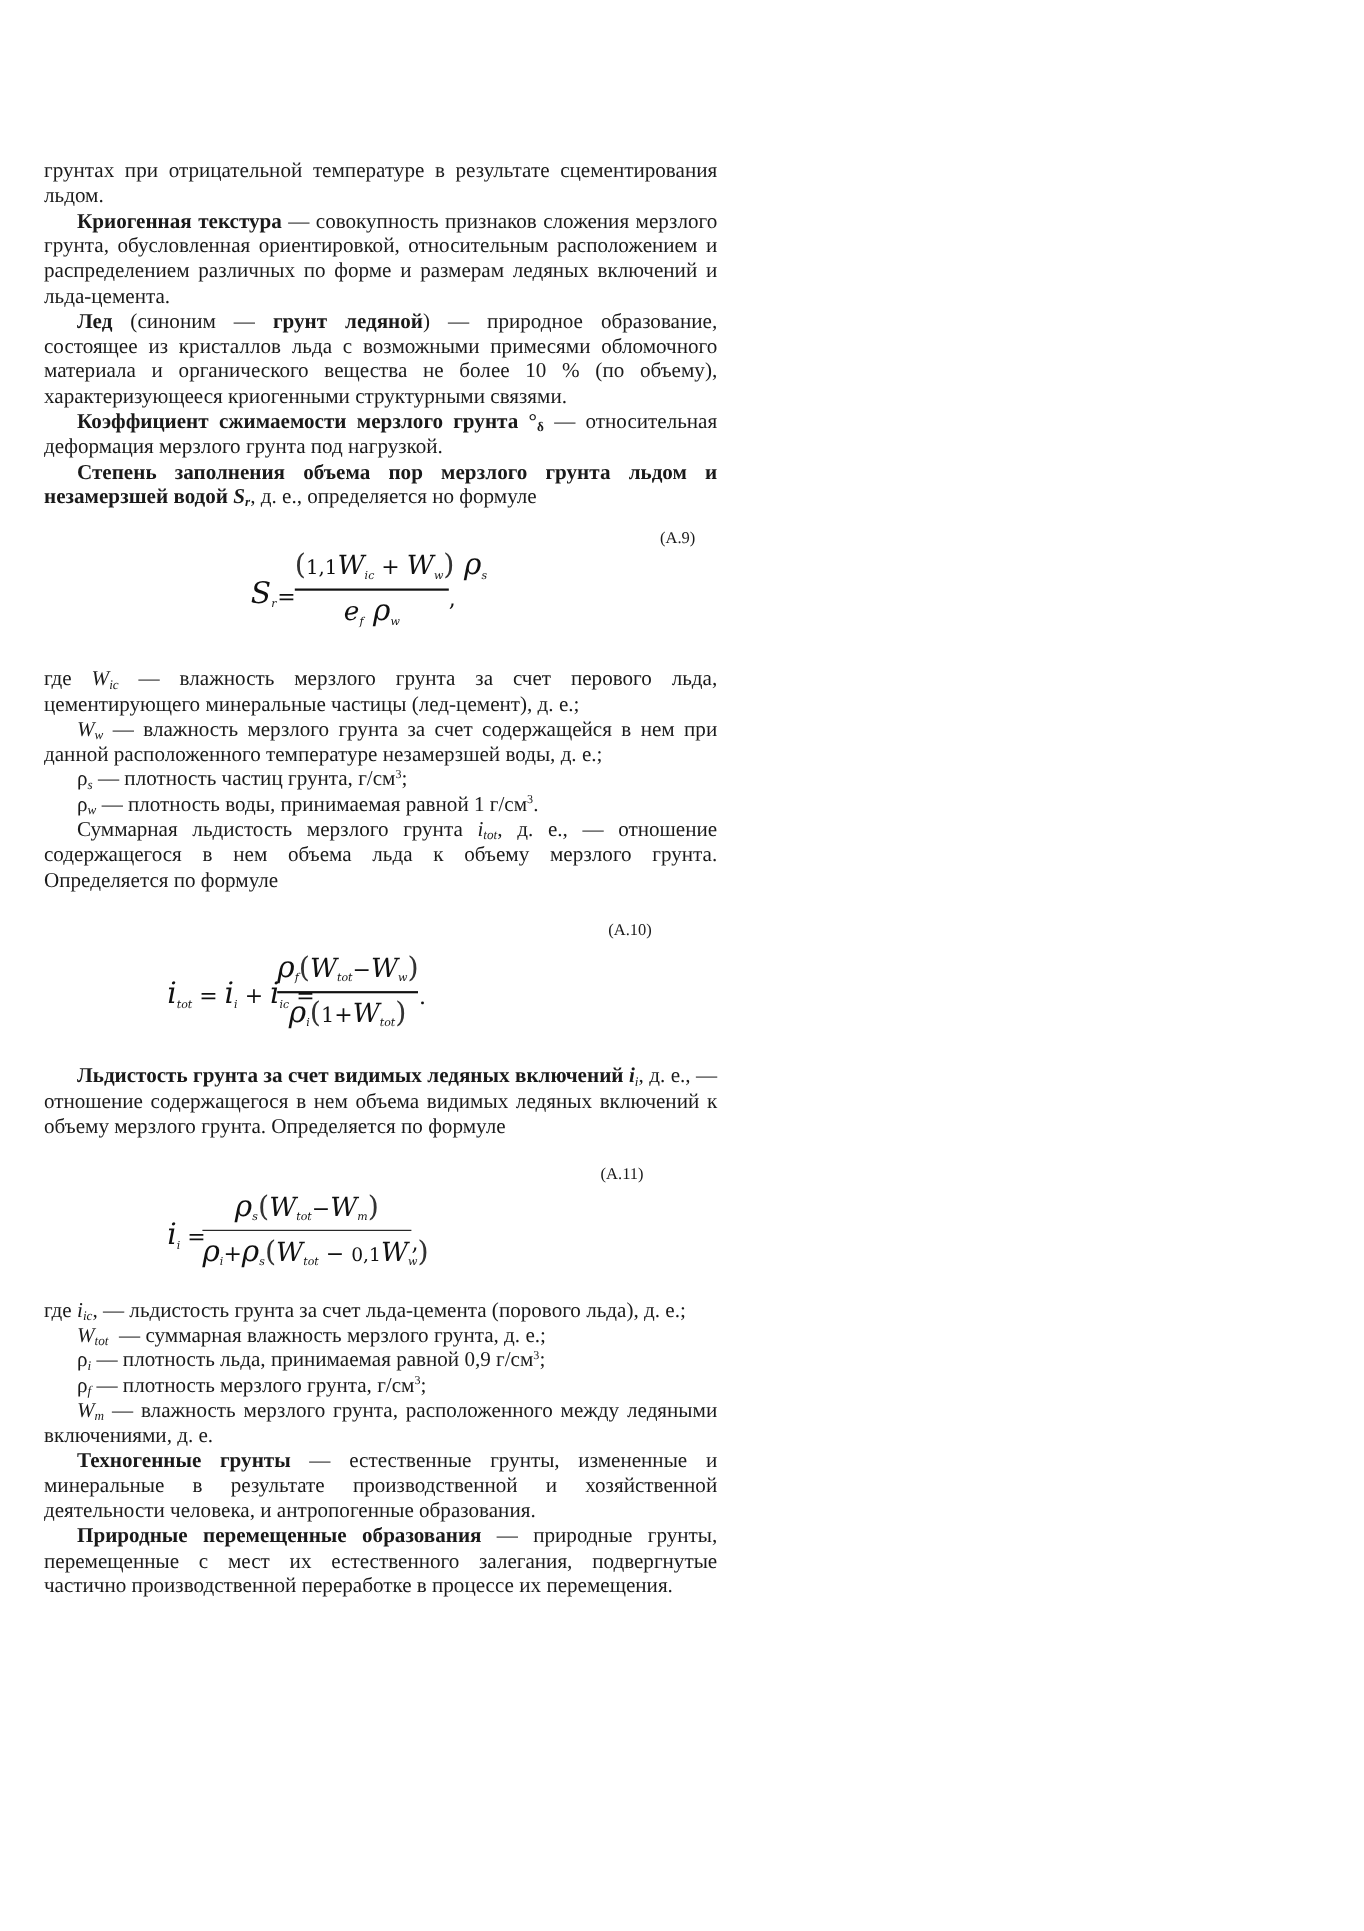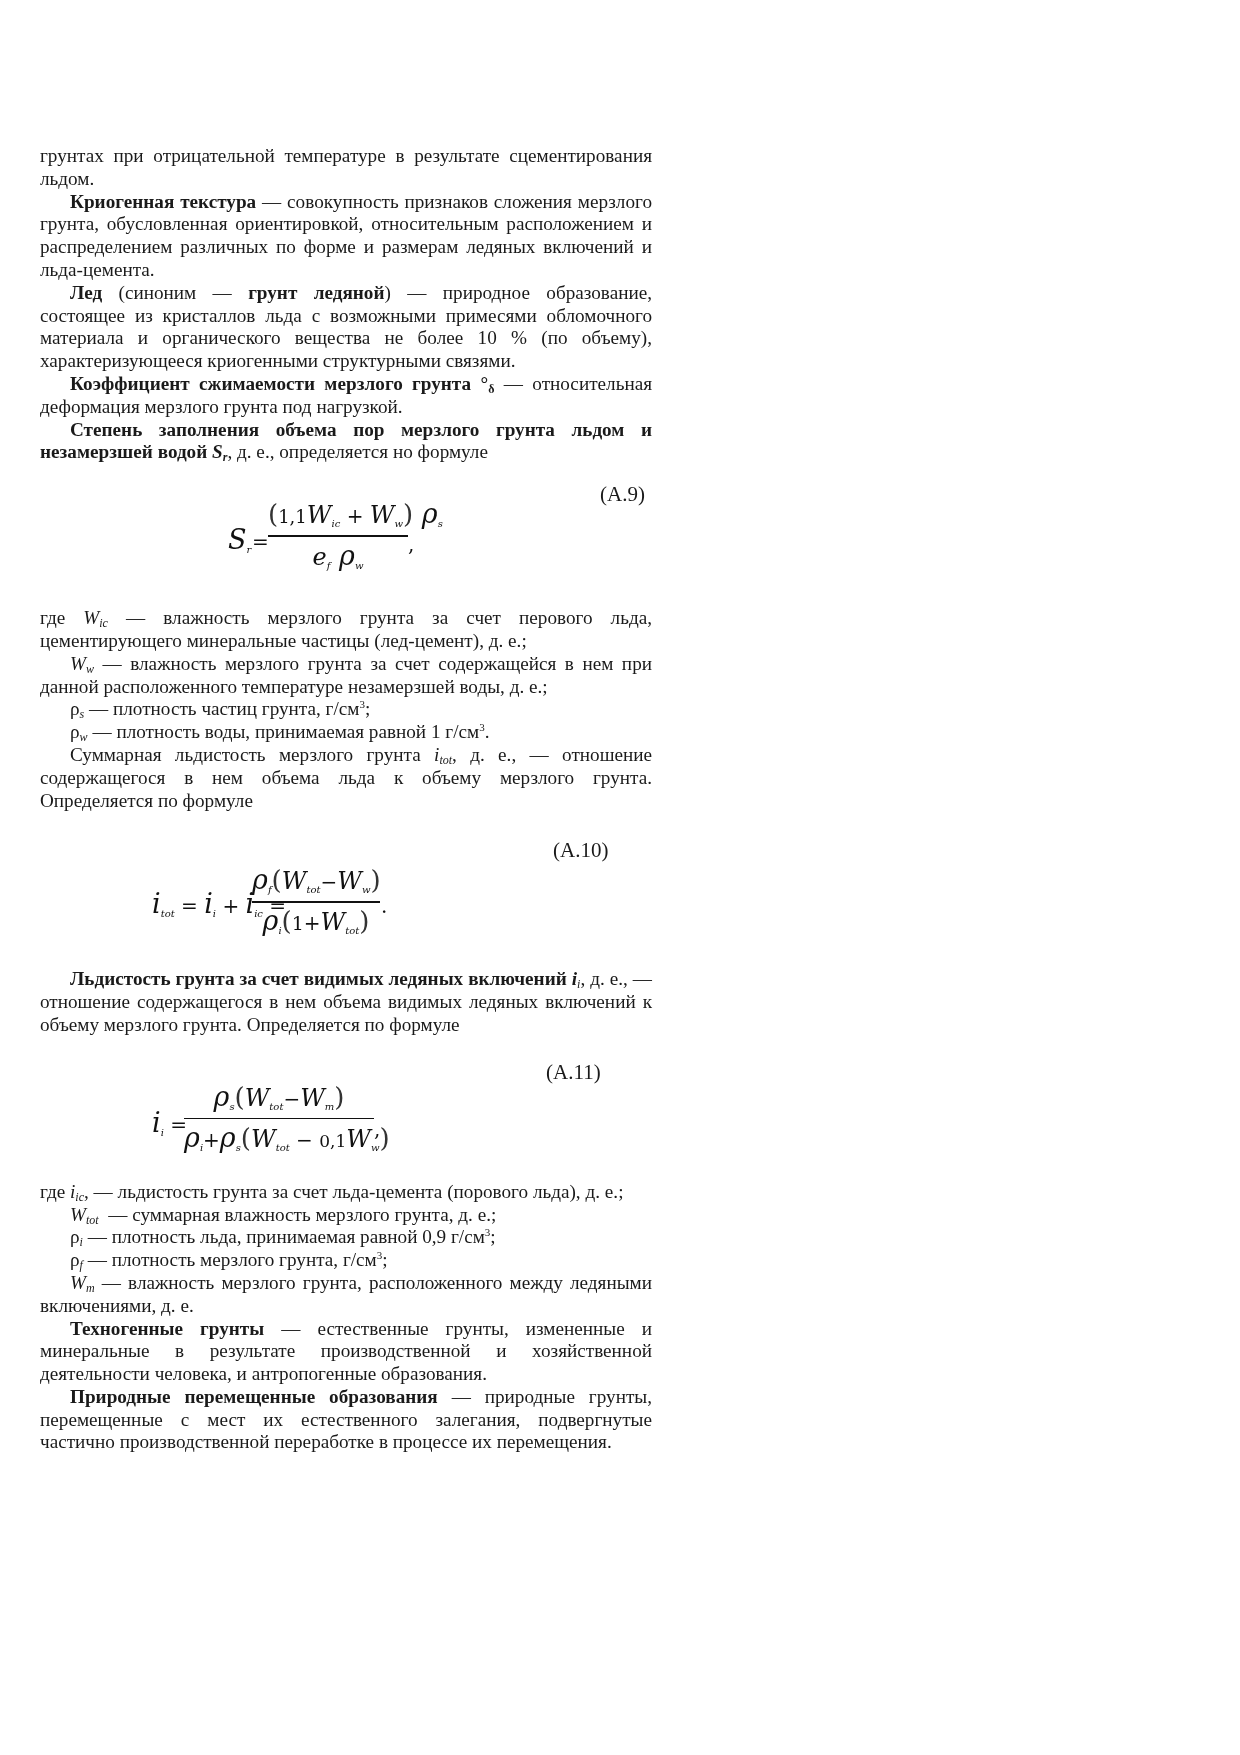--- a/index.html
+++ b/index.html
@@ -8,21 +8,21 @@
   .page { position:absolute; left:0; top:145px; width:652px; }
   p.para { margin:0; font-size:19.2px; line-height:22.8px; text-align:justify; text-indent:30px;padding-left:40px; }
   p.noind { text-indent:0; }
   b { font-weight:bold; }
   .it { font-style:italic; }
   sub.s { font-size:12px; vertical-align:-3px; line-height:0; font-style:italic; }
   sup.s { font-size:11px; vertical-align:7px; line-height:0; }
 
   
   .formula { position:relative; width:652px; }
-  .fnum { position:absolute; font-size:21px; }
+  .fnum { position:absolute; font-size:15px; }
   .eq { position:absolute; font-family:"DejaVu Serif","Liberation Serif",serif; font-style:italic; color:#111; white-space:nowrap; }
   .frac { position:absolute; text-align:center; }
   .frac .num, .frac .den { position:absolute; left:0; right:0; text-align:center; white-space:nowrap; }
   .frac .bar { position:absolute; left:0; right:0; height:1.4px; background:#111; }
   .big { font-size:27px; }
   .mid { font-size:24px; }
   .up  { font-style:normal; font-size:19px; }
   .sm  { font-size:10px; font-style:italic; vertical-align:-4px; }
   .par { font-style:normal; font-weight:300; font-size:26px; color:#333; }
   .op  { font-style:normal; font-size:20px; }

